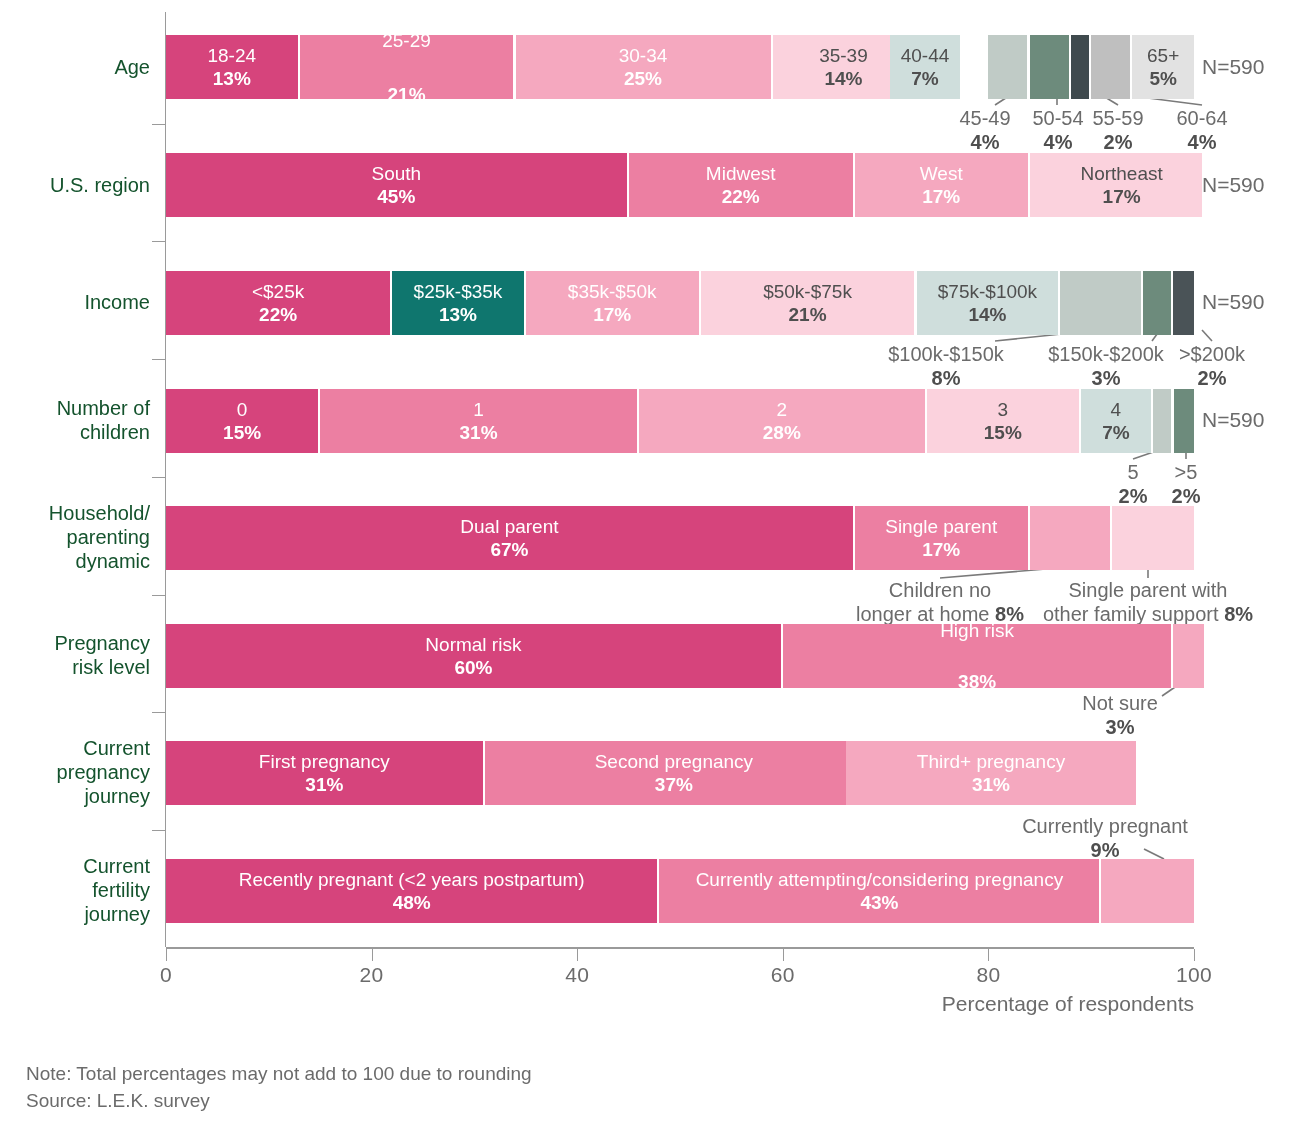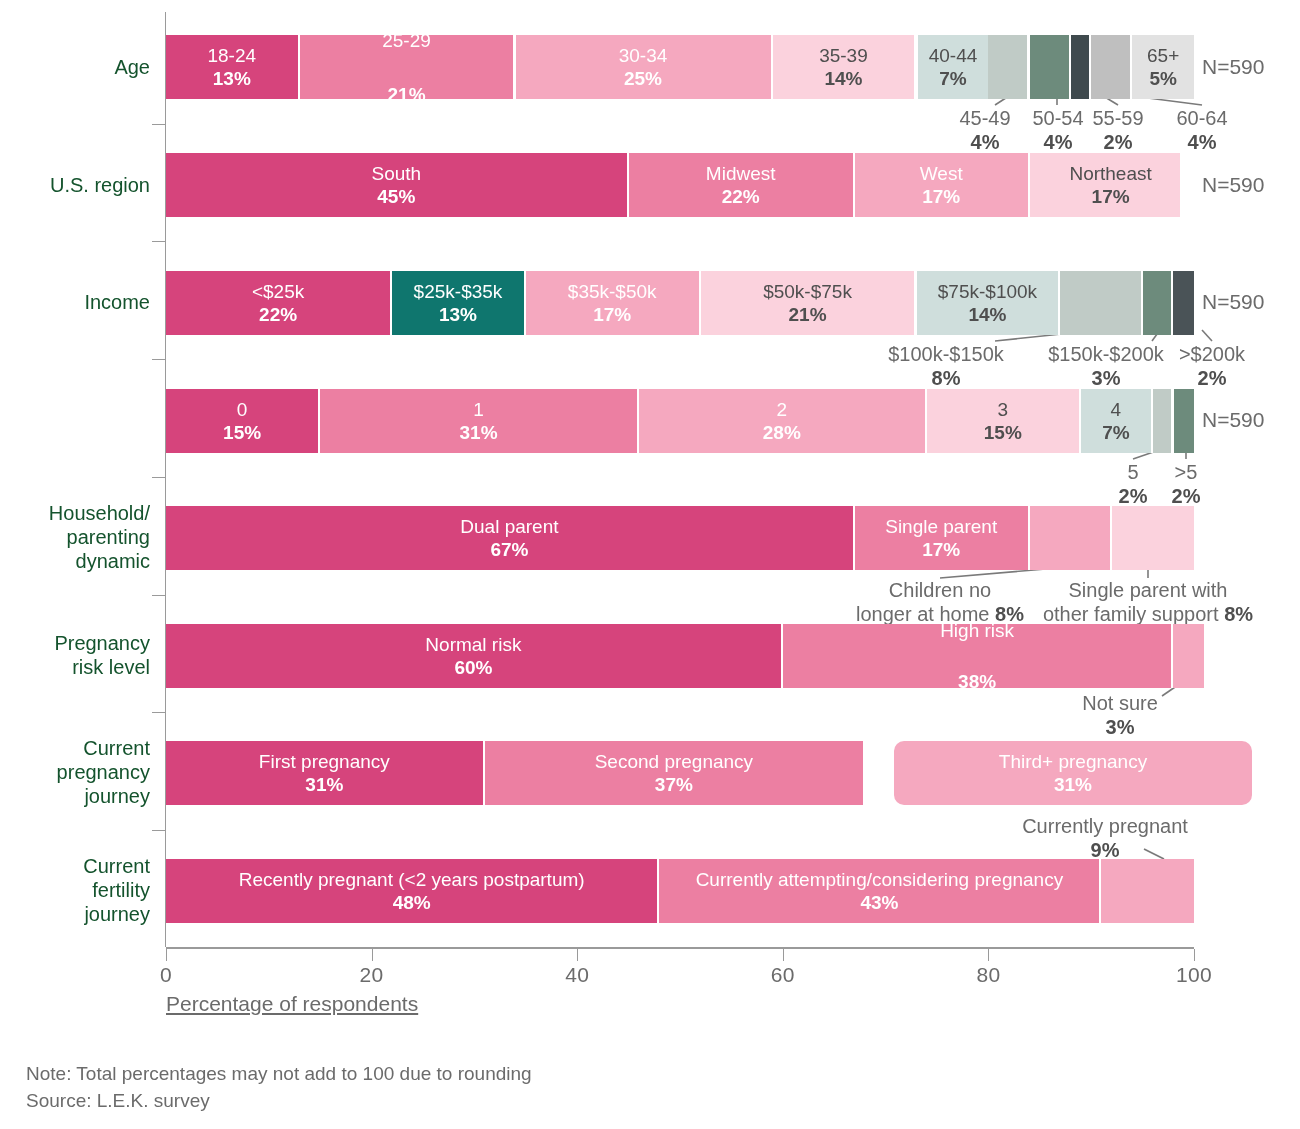--- a/index.html
+++ b/index.html
@@ -63,24 +63,23 @@
     color: #6b6b6b;
     text-align: center;
     width: 80px;
     letter-spacing: 0.3px;
   }
   .x-axis-title {
     position: absolute;
     top: 992px;
     left: 166px;
     width: 1028px;
-    text-align: left;
+    text-align: right;
     font-size: 21px;
     color: #6b6b6b;
-    text-decoration: underline;
   }
 
   
   .row {
     position: absolute;
     left: 0;
     height: 64px;
     text-align: right;
   }
   .cat-label {
@@ -211,21 +210,21 @@
       <span class="seg-val">21%</span>
     </div>
     <div class="seg light-text" style="left:349.5px; width:257px; background:#f5a8bf;">
       <span class="seg-name">30-34</span>
       <span class="seg-val">25%</span>
     </div>
     <div class="seg dark-text" style="left:606.5px; width:143.9px; background:#fbd2dd;">
       <span class="seg-name">35-39</span>
       <span class="seg-val">14%</span>
     </div>
-    <div class="seg dark-text" style="left:752px; width:72px; background:#cfdedc;">
+    <div class="seg dark-text" style="left:724px; width:72px; background:#cfdedc;">
       <span class="seg-name">40-44</span>
       <span class="seg-val">7%</span>
     </div>
     <div class="seg dark-text" style="left:822.4px; width:41.1px; background:#c0cbc6;"></div>
     <div class="seg dark-text" style="left:863.5px; width:41.1px; background:#6d8b7c;"></div>
     <div class="seg dark-text" style="left:904.6px; width:20.6px; background:#3f4a4e;"></div>
     <div class="seg dark-text" style="left:925.2px; width:41.1px; background:#bfbfbf;"></div>
     <div class="seg dark-text" style="left:966.3px; width:61.7px; background:#e2e2e2;">
       <span class="seg-name">65+</span>
       <span class="seg-val">5%</span>
@@ -260,21 +259,21 @@
       <span class="seg-val">45%</span>
     </div>
     <div class="seg light-text" style="left:462.6px; width:226.2px; background:#ec7fa2;">
       <span class="seg-name">Midwest</span>
       <span class="seg-val">22%</span>
     </div>
     <div class="seg light-text" style="left:688.8px; width:174.8px; background:#f5a8bf;">
       <span class="seg-name">West</span>
       <span class="seg-val">17%</span>
     </div>
-    <div class="seg dark-text" style="left:863.6px; width:150px; background:#fbd2dd;padding-left:12px;">
+    <div class="seg dark-text" style="left:863.6px; width:172px; background:#fbd2dd;padding-left:12px;">
       <span class="seg-name">Northeast</span>
       <span class="seg-val">17%</span>
     </div>
   </div>
   <div class="n-label" style="left:1202px; top:173px;">N=590</div>
 
   <div class="cat-label" style="top:290px;">
     <div>Income</div>
   </div>
   <div class="row" style="top:271px; left:166px; width:1028px;">
@@ -310,20 +309,24 @@
   </div>
   <div class="callout center" style="left:1026px; top:342px; width:160px;">
     <div>$150k-$200k</div>
     <div class="cval">3%</div>
   </div>
   <div class="callout center" style="left:1162px; top:342px; width:100px;">
     <div>&gt;$200k</div>
     <div class="cval">2%</div>
   </div>
 
+  <div class="cat-label" style="top:396px;">
+    <div>Number of</div>
+    <div>children</div>
+  </div>
   <div class="row" style="top:389px; left:166px; width:1028px;">
     <div class="seg light-text" style="left:0px; width:154.2px; background:#d6447c;">
       <span class="seg-name">0</span>
       <span class="seg-val">15%</span>
     </div>
     <div class="seg light-text" style="left:154.2px; width:318.7px; background:#ec7fa2;">
       <span class="seg-name">1</span>
       <span class="seg-val">31%</span>
     </div>
     <div class="seg light-text" style="left:472.9px; width:287.8px; background:#f5a8bf;">
@@ -407,21 +410,21 @@
   </div>
   <div class="row" style="top:741px; left:166px; width:1028px;">
     <div class="seg light-text" style="left:0px; width:318.7px; background:#d6447c;">
       <span class="seg-name">First pregnancy</span>
       <span class="seg-val">31%</span>
     </div>
     <div class="seg light-text" style="left:318.7px; width:380.4px; background:#ec7fa2;">
       <span class="seg-name">Second pregnancy</span>
       <span class="seg-val">37%</span>
     </div>
-    <div class="seg light-text" style="left:728px; width:358px; background:#f5a8bf;border-radius:10px;">
+    <div class="seg light-text" style="left:680px; width:290px; background:#f5a8bf;">
       <span class="seg-name">Third+ pregnancy</span>
       <span class="seg-val">31%</span>
     </div>
   </div>
 
   <div class="cat-label" style="top:854px;">
     <div>Current</div>
     <div>fertility</div>
     <div>journey</div>
   </div>

